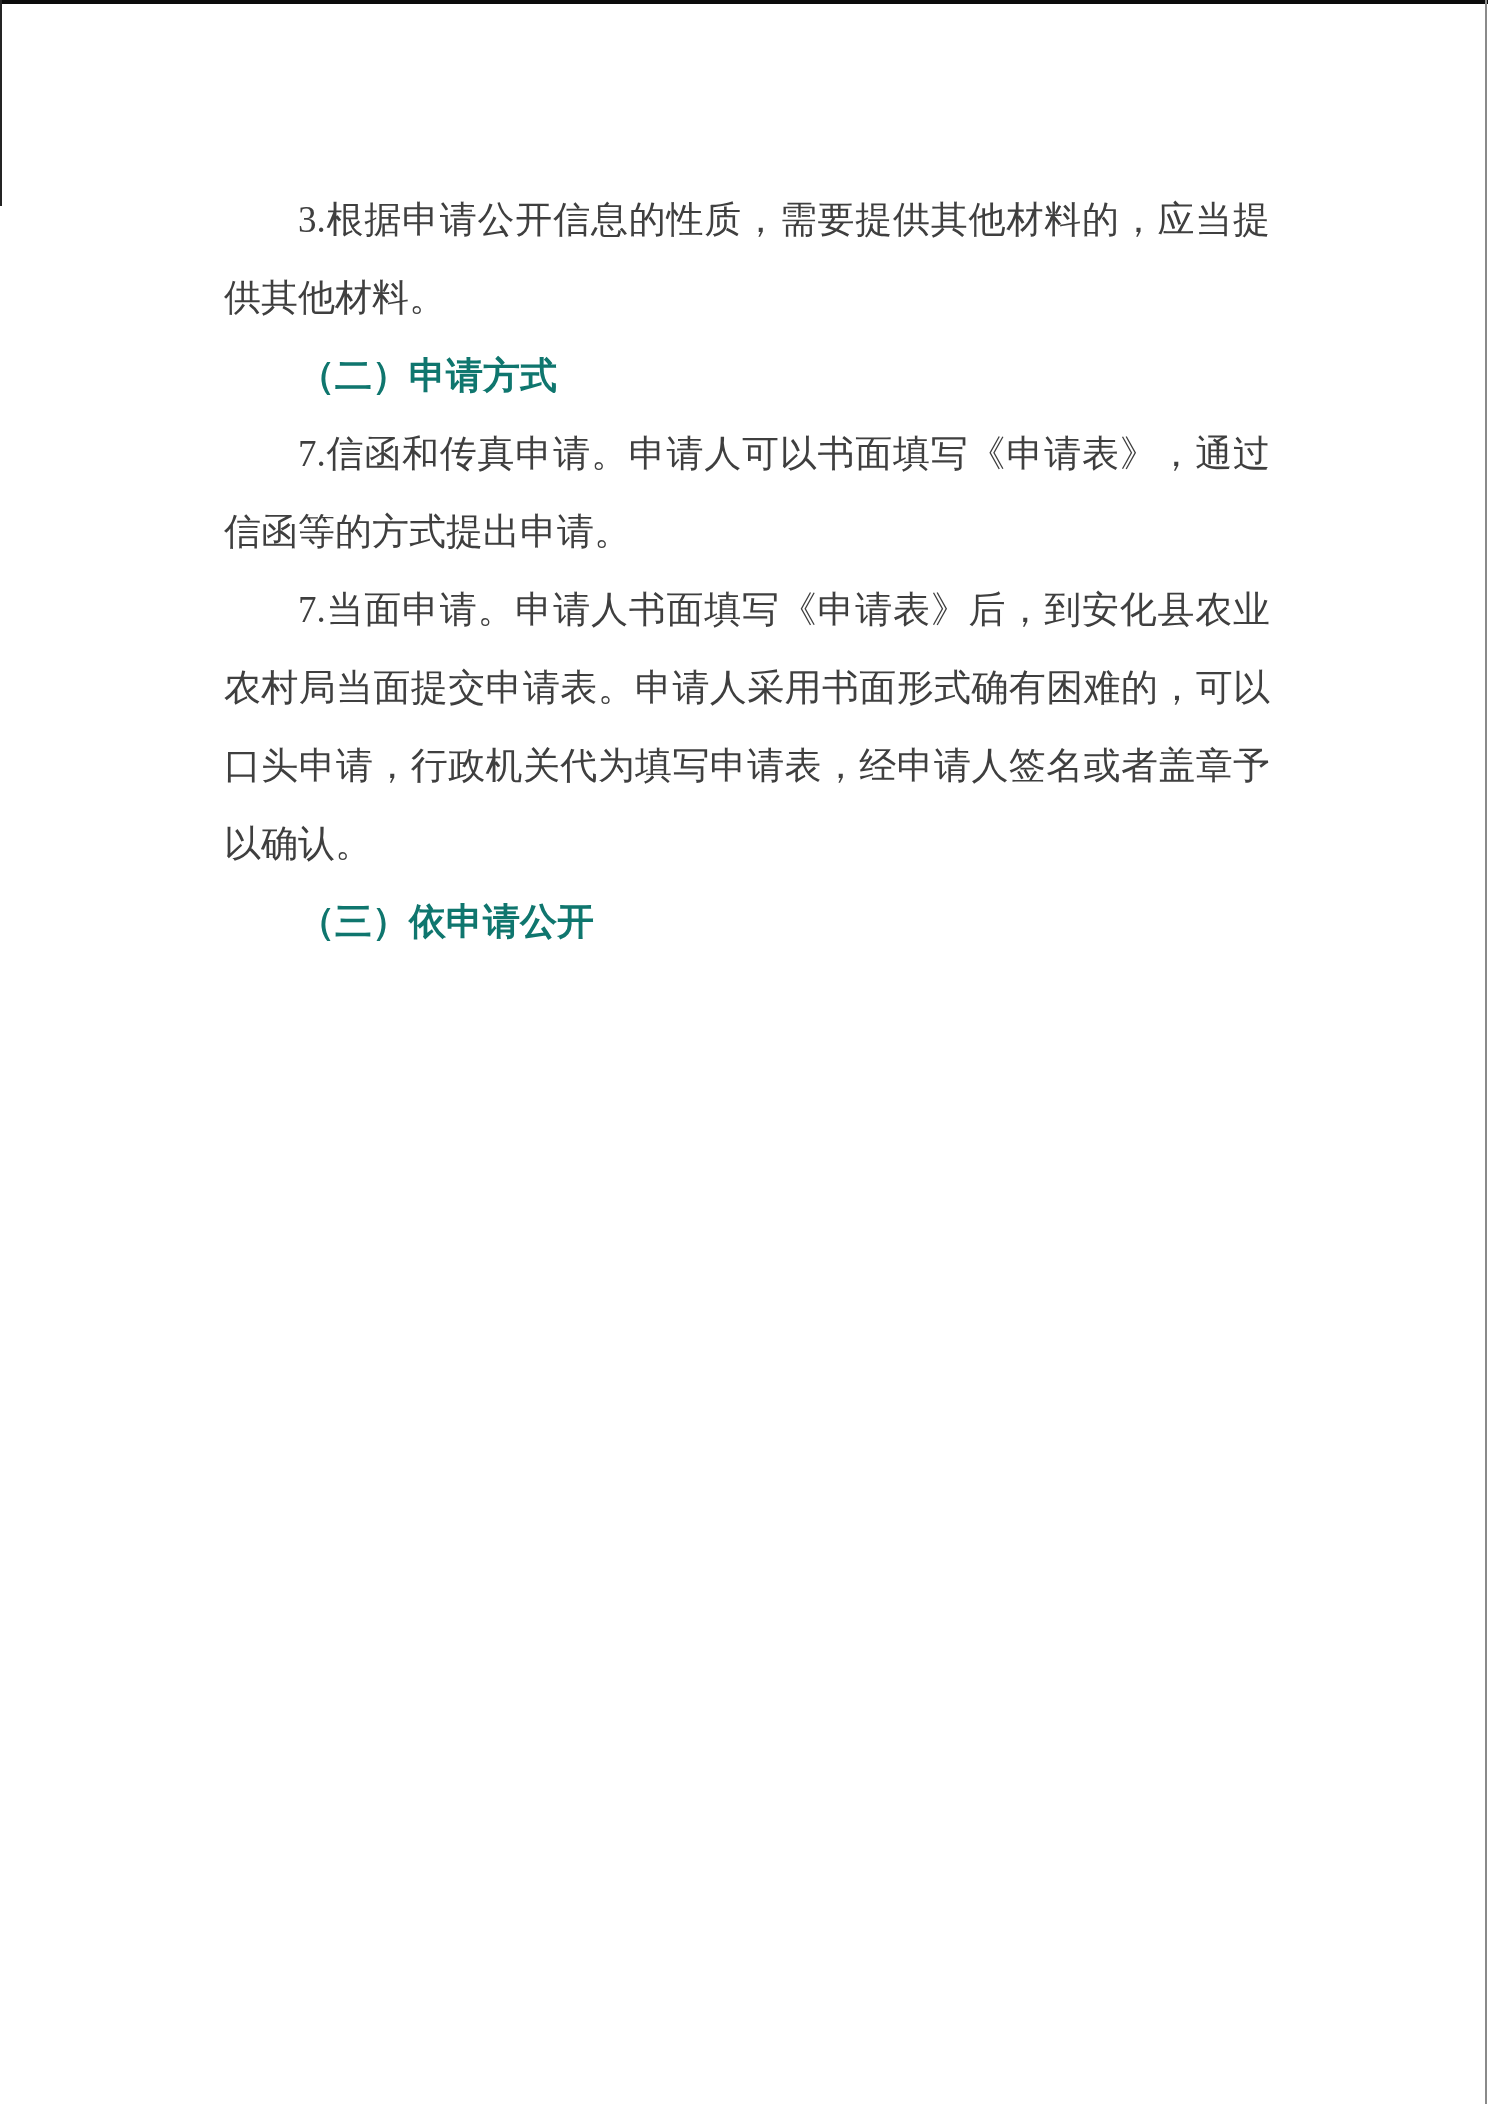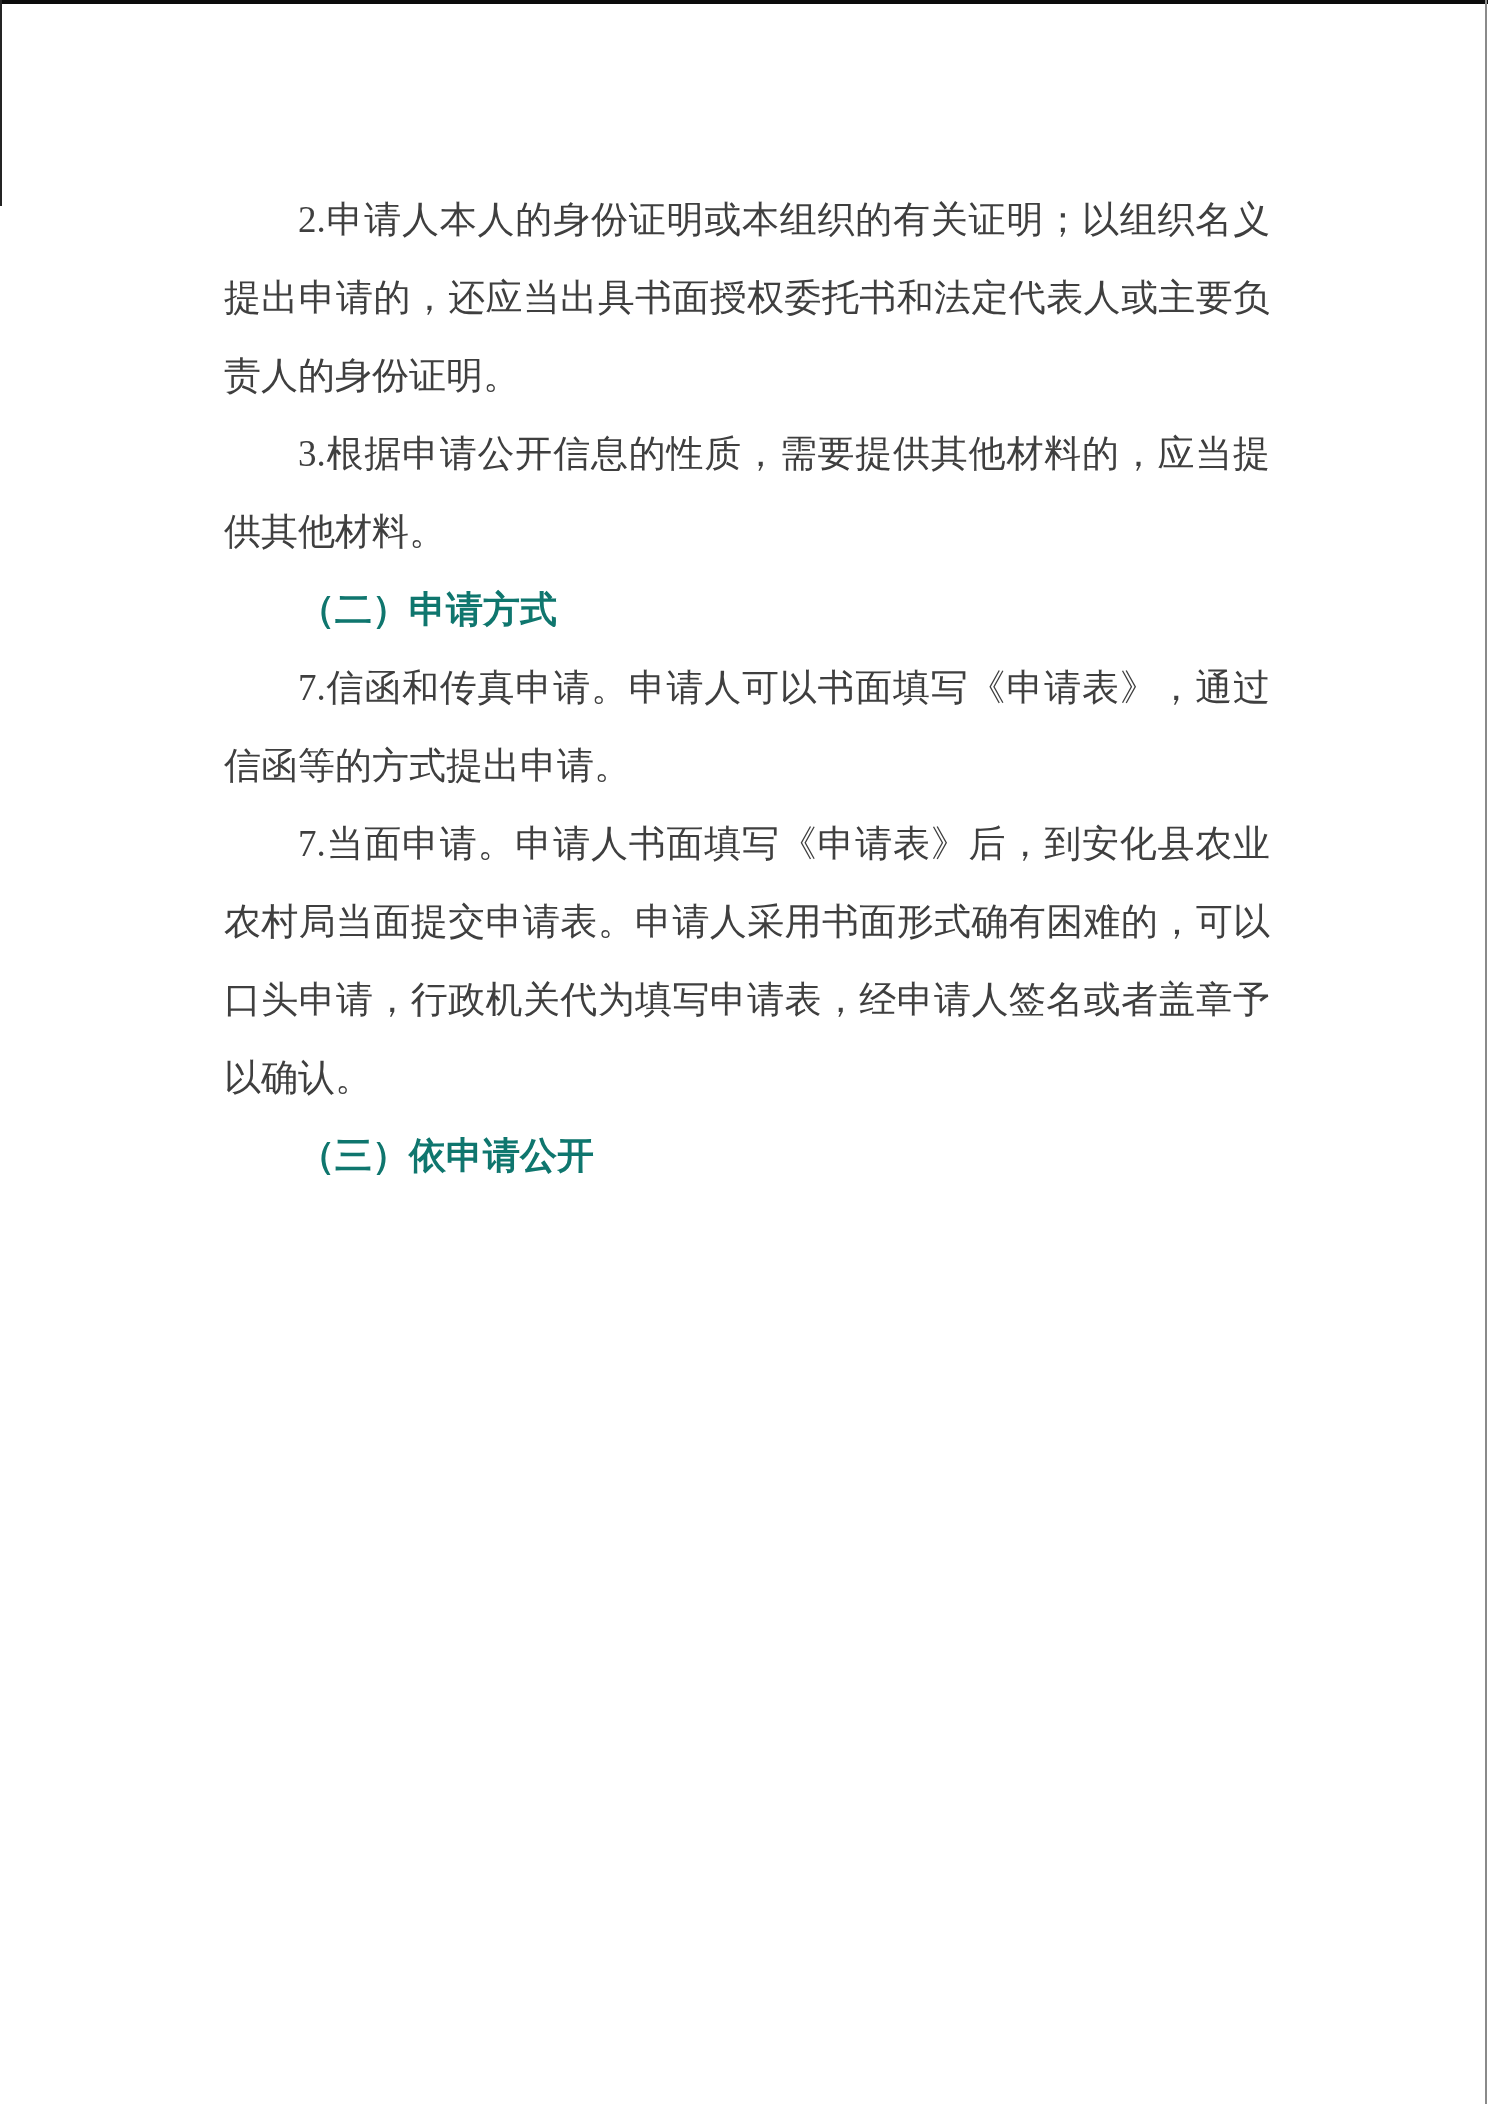--- a/index.html
+++ b/index.html
@@ -64,20 +64,19 @@
   }
 </style>
 </head>
 <body>
 
 <div class="page">
   <div class="top-bar"></div>
   <div class="left-line"></div>
   <div class="right-line"></div>
   <div class="text-column" id="text-column">
-      <p class="body">2.申请人本人的身份证明或本组织的有关证明；以组织名义提出申请的，还应当出具书面授权委托书和法定代表人或主要负责人的身份证明。</p>
       <p class="body">3.根据申请公开信息的性质，需要提供其他材料的，应当提供其他材料。</p>
       <p class="heading">（二）申请方式</p>
       <p class="body">7.信函和传真申请。申请人可以书面填写《申请表》，通过信函等的方式提出申请。</p>
       <p class="body">7.当面申请。申请人书面填写《申请表》后，到安化县农业农村局当面提交申请表。申请人采用书面形式确有困难的，可以口头申请，行政机关代为填写申请表，经申请人签名或者盖章予以确认。</p>
       <p class="heading">（三）依申请公开</p>
     </div>
 </div>
 
 </body></html>

